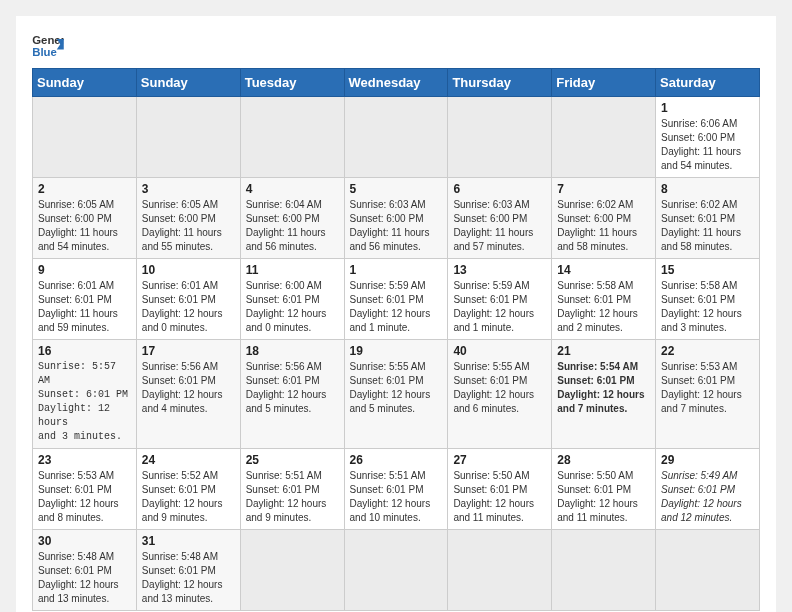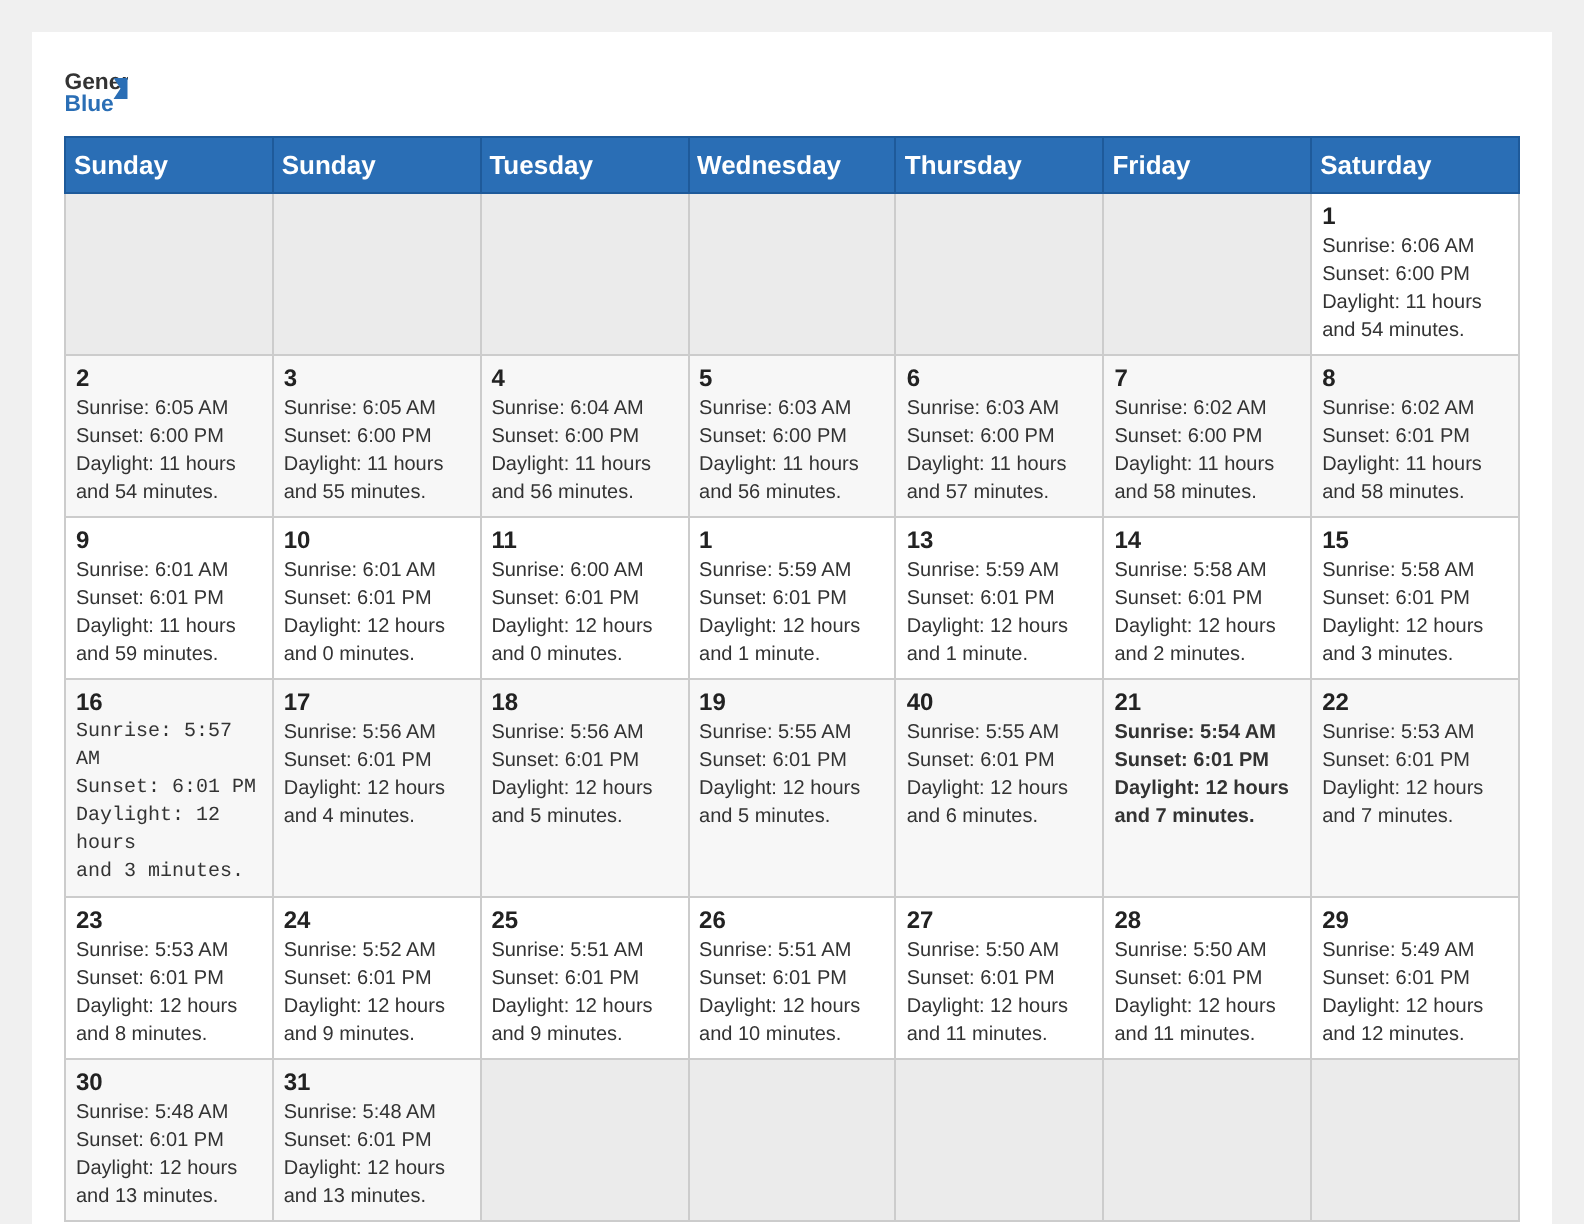--- a/index.html
+++ b/index.html
@@ -327,21 +327,21 @@
           </td>
           <td>
             <span class="day-number">28</span>
             <div class="day-info" style="white-space: pre-line;">Sunrise: 5:50 AM
 Sunset: 6:01 PM
 Daylight: 12 hours
 and 11 minutes.</div>
           </td>
           <td>
             <span class="day-number">29</span>
-            <div class="day-info" style="white-space: pre-line;">Sunrise: 5:49 AM
+            <div class="day-info" style="white-space: pre-line; font-style: italic;">Sunrise: 5:49 AM
 Sunset: 6:01 PM
 Daylight: 12 hours
 and 12 minutes.</div>
           </td>
         </tr>
         <tr>
           <td>
             <span class="day-number">30</span>
             <div class="day-info" style="white-space: pre-line;">Sunrise: 5:48 AM
 Sunset: 6:01 PM

